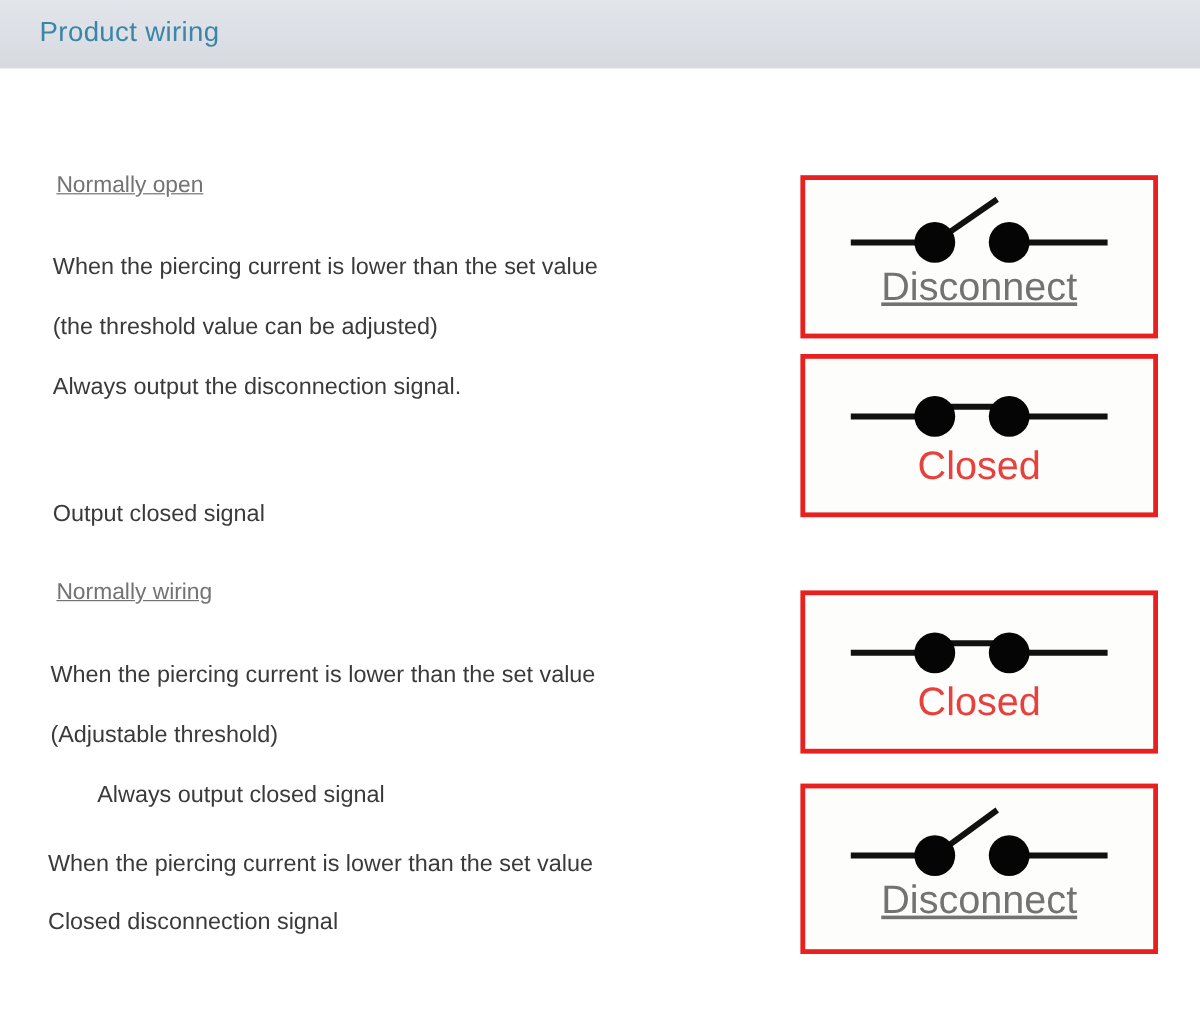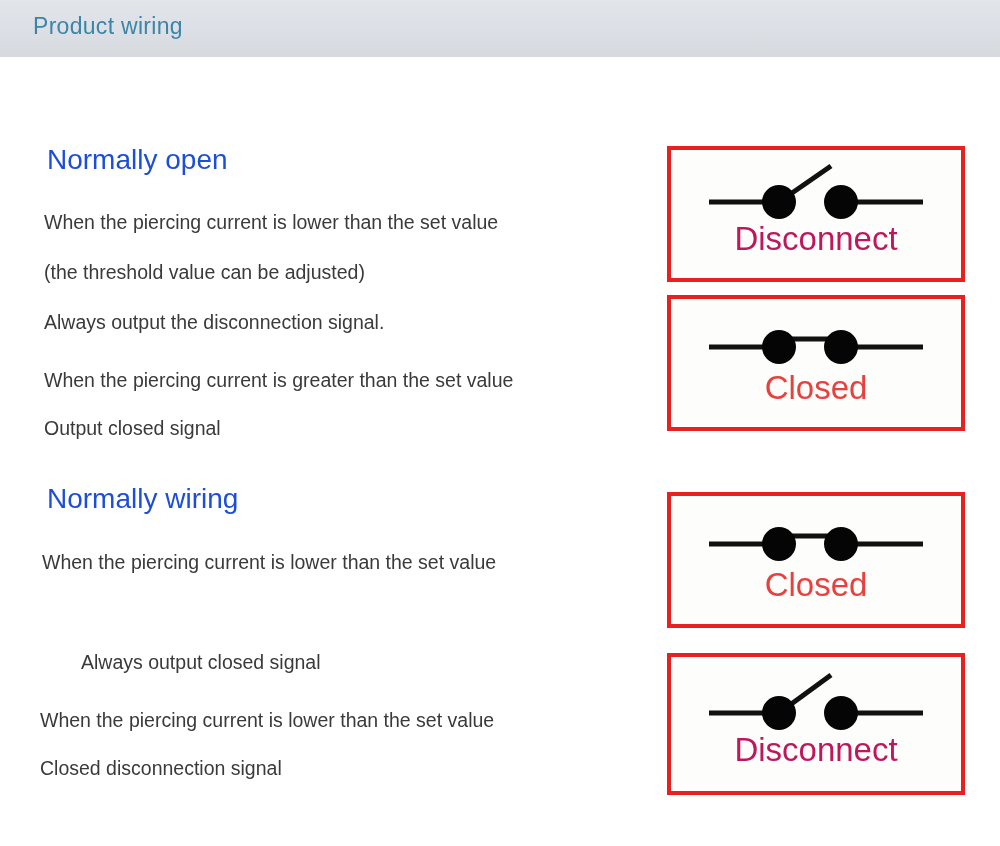--- a/index.html
+++ b/index.html
@@ -37,24 +37,25 @@
   
   #text-column {
     position: absolute;
     left: 0; top: 57px;
     width: 660px;
     height: 789px;
   }
   .section-heading {
     position: absolute;
     left: 47px;
-    font-size: 28px;
-    color: #1d4ed8;
+    font-size: 19px;
+    color: #737373;
     font-weight: 400;
     white-space: nowrap;
+    text-decoration: underline;
   }
   .body-line {
     position: absolute;
     left: 44px;
     font-size: 19.5px;
     color: #3a3a3a;
     white-space: nowrap;
     font-weight: 400;
   }
 
@@ -94,43 +95,43 @@
     margin-top: 8px;
   }
   .state-label {
     text-align: center;
     font-size: 33px;
     font-weight: 400;
     line-height: 1;
     margin-top: 2px;
     white-space: nowrap;
   }
-  .state-open  { color: #be185d; }
+  .state-open  { color: #737373; text-decoration: underline; }
   .state-closed{ color: #e8403c; }
 </style>
 </head>
 <body>
 
 <div id="header-band">
   <div id="header-title">Product wiring</div>
 </div>
 
 <div id="text-column">
 
   <div class="section-heading" id="heading-normally-open">Normally open</div>
 
   <div class="body-line" id="s1-l1">When the piercing current is lower than the set value</div>
   <div class="body-line" id="s1-l2">(the threshold value can be adjusted)</div>
   <div class="body-line" id="s1-l3">Always output the disconnection signal.</div>
-  <div class="body-line" id="s1-l4">When the piercing current is greater than the set value</div>
   <div class="body-line" id="s1-l5">Output closed signal</div>
 
   <div class="section-heading" id="heading-normally-closed">Normally wiring</div>
 
   <div class="body-line" id="s2-l1">When the piercing current is lower than the set value</div>
+  <div class="body-line" id="s2-l2">(Adjustable threshold)</div>
   <div class="body-line" id="s2-l3">Always output closed signal</div>
   <div class="body-line" id="s2-l4">When the piercing current is lower than the set value</div>
   <div class="body-line" id="s2-l5">Closed disconnection signal</div>
 </div>
 
 <div class="diagram-box" id="box-1">
   <svg class="switch-svg" width="230" height="62" viewBox="0 0 230 62">
     <line x1="8" y1="44" x2="65" y2="44" stroke="#111" stroke-width="5"></line>
     <line x1="152" y1="44" x2="222" y2="44" stroke="#111" stroke-width="5"></line>
     <line x1="78" y1="44" x2="130" y2="8" stroke="#111" stroke-width="5"></line>

